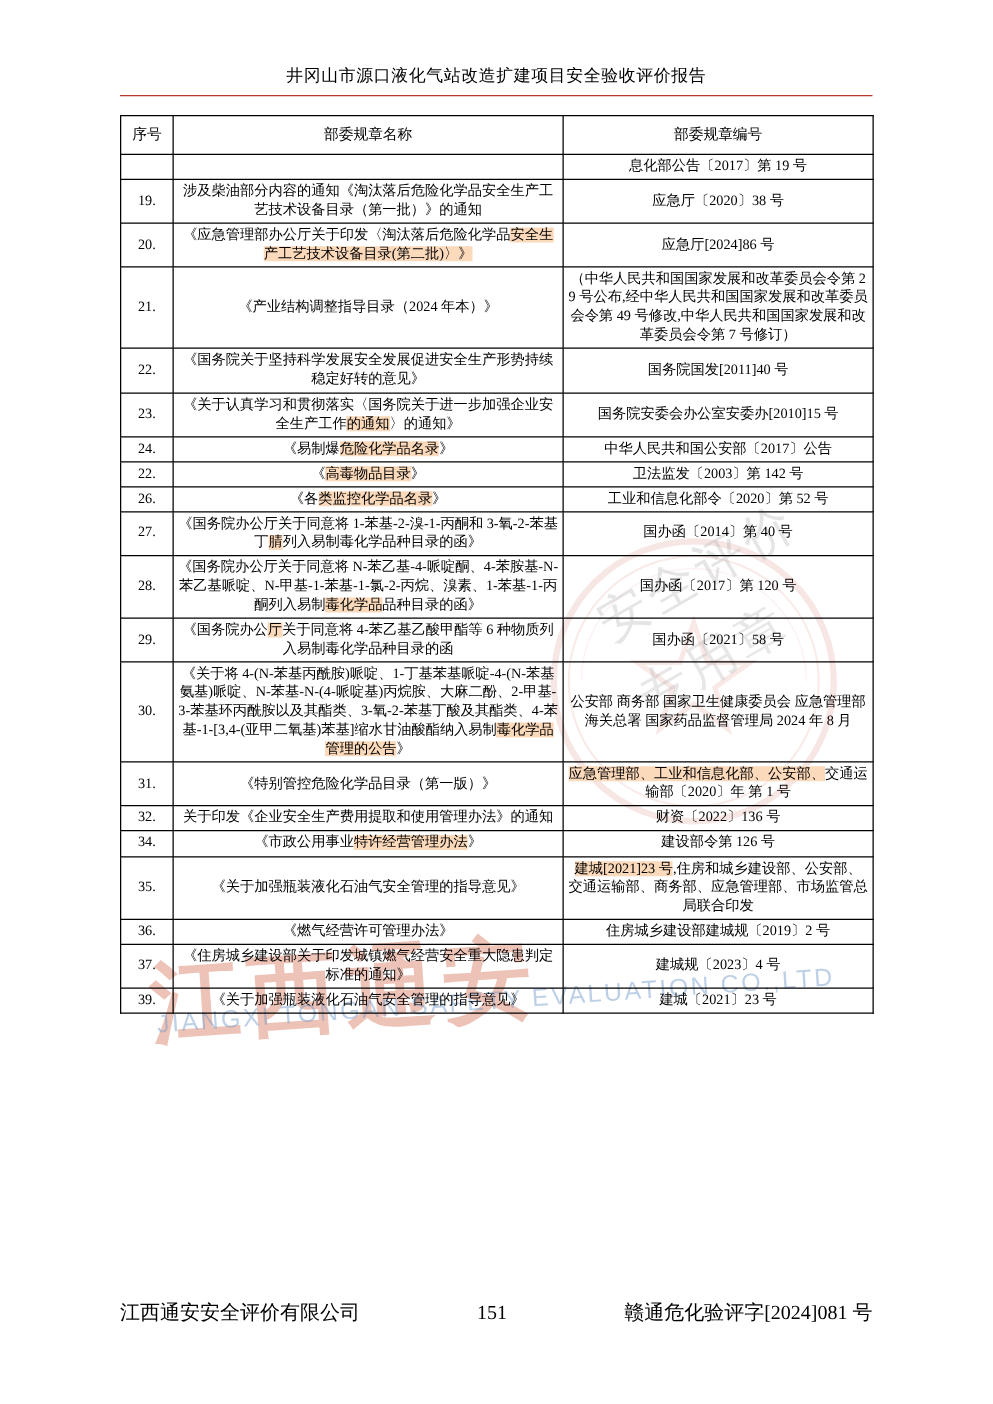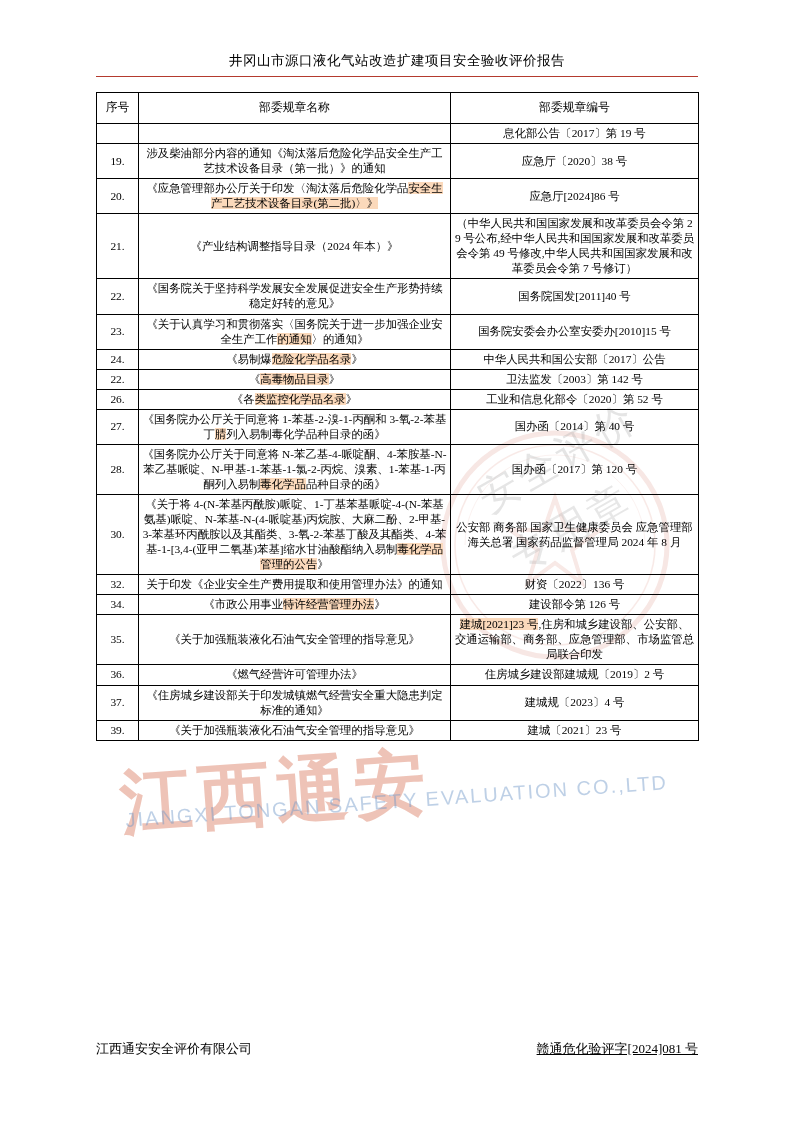--- a/index.html
+++ b/index.html
@@ -38,28 +38,28 @@
     top: 76px;
     width: 602px;
     border-top: 1px solid #b43a2e;
   }
   
   .doc-footer {
     position: absolute;
     left: 96px;
     top: 1040px;
     width: 602px;
-    font-size: 13px;
+    font-size: 16px;
     display: flex;
     justify-content: space-between;
     align-items: baseline;
   }
   .doc-footer .left { text-align: left; }
   .doc-footer .center { text-align: center; flex: 1; }
-  .doc-footer .right { text-align: left; text-decoration: underline; }
+  .doc-footer .right { text-align: left; }
 
   
   .tbl-wrap {
     position: absolute;
     left: 96px;
     top: 92px;
     width: 602px;
   }
   table.reg {
     border-collapse: collapse;
@@ -230,25 +230,35 @@
             <td class="cell-no">27.</td>
             <td class="cell-name">《国务院办公厅关于同意将 1-苯基-2-溴-1-丙酮和 3-氧-2-苯基丁<span class="hl">腈</span>列入易制毒化学品种目录的函》</td>
             <td class="cell-code">国办函〔2014〕第 40 号</td>
           </tr>
           <tr>
             <td class="cell-no">28.</td>
             <td class="cell-name">《国务院办公厅关于同意将 N-苯乙基-4-哌啶酮、4-苯胺基-N-苯乙基哌啶、N-甲基-1-苯基-1-氯-2-丙烷、溴素、1-苯基-1-丙酮列入易制<span class="hl">毒化学品</span>品种目录的函》</td>
             <td class="cell-code">国办函〔2017〕第 120 号</td>
           </tr>
           <tr>
+            <td class="cell-no">29.</td>
+            <td class="cell-name">《国务院办公<span class="hl">厅</span>关于同意将 4-苯乙基乙酸甲酯等 6 种物质列入易制毒化学品种目录的函</td>
+            <td class="cell-code">国办函〔2021〕58 号</td>
+          </tr>
+          <tr>
             <td class="cell-no">30.</td>
             <td class="cell-name">《关于将 4-(N-苯基丙酰胺)哌啶、1-丁基苯基哌啶-4-(N-苯基氨基)哌啶、N-苯基-N-(4-哌啶基)丙烷胺、大麻二酚、2-甲基-3-苯基环丙酰胺以及其酯类、3-氧-2-苯基丁酸及其酯类、4-苯基-1-[3,4-(亚甲二氧基)苯基]缩水甘油酸酯纳入易制<span class="hl">毒化学品管理的公告</span>》</td>
             <td class="cell-code">公安部  商务部  国家卫生健康委员会  应急管理部  海关总署  国家药品监督管理局  2024 年 8 月</td>
           </tr>
           <tr>
+            <td class="cell-no">31.</td>
+            <td class="cell-name">《特别管控危险化学品目录（第一版）》</td>
+            <td class="cell-code"><span class="hl">应急管理部、工业和信息化部、公安部、</span>交通运输部〔2020〕年 第 1 号</td>
+          </tr>
+          <tr>
             <td class="cell-no">32.</td>
             <td class="cell-name">关于印发《企业安全生产费用提取和使用管理办法》的通知</td>
             <td class="cell-code">财资〔2022〕136 号</td>
           </tr>
           <tr>
             <td class="cell-no">34.</td>
             <td class="cell-name">《市政公用事业<span class="hl">特许经营管理办法</span>》</td>
             <td class="cell-code">建设部令第 126 号</td>
           </tr>
           <tr>
@@ -270,16 +280,17 @@
             <td class="cell-no">39.</td>
             <td class="cell-name">《关于加强瓶装液化石油气安全管理的指导意见》</td>
             <td class="cell-code">建城〔2021〕23 号</td>
           </tr>
         </tbody>
     </table>
   </div>
 
   <div class="doc-footer">
     <div class="left">江西通安安全评价有限公司</div>
+    <div class="center">151</div>
     <div class="right">赣通危化验评字[2024]081 号</div>
   </div>
 
 </div>
 
 </body></html>

